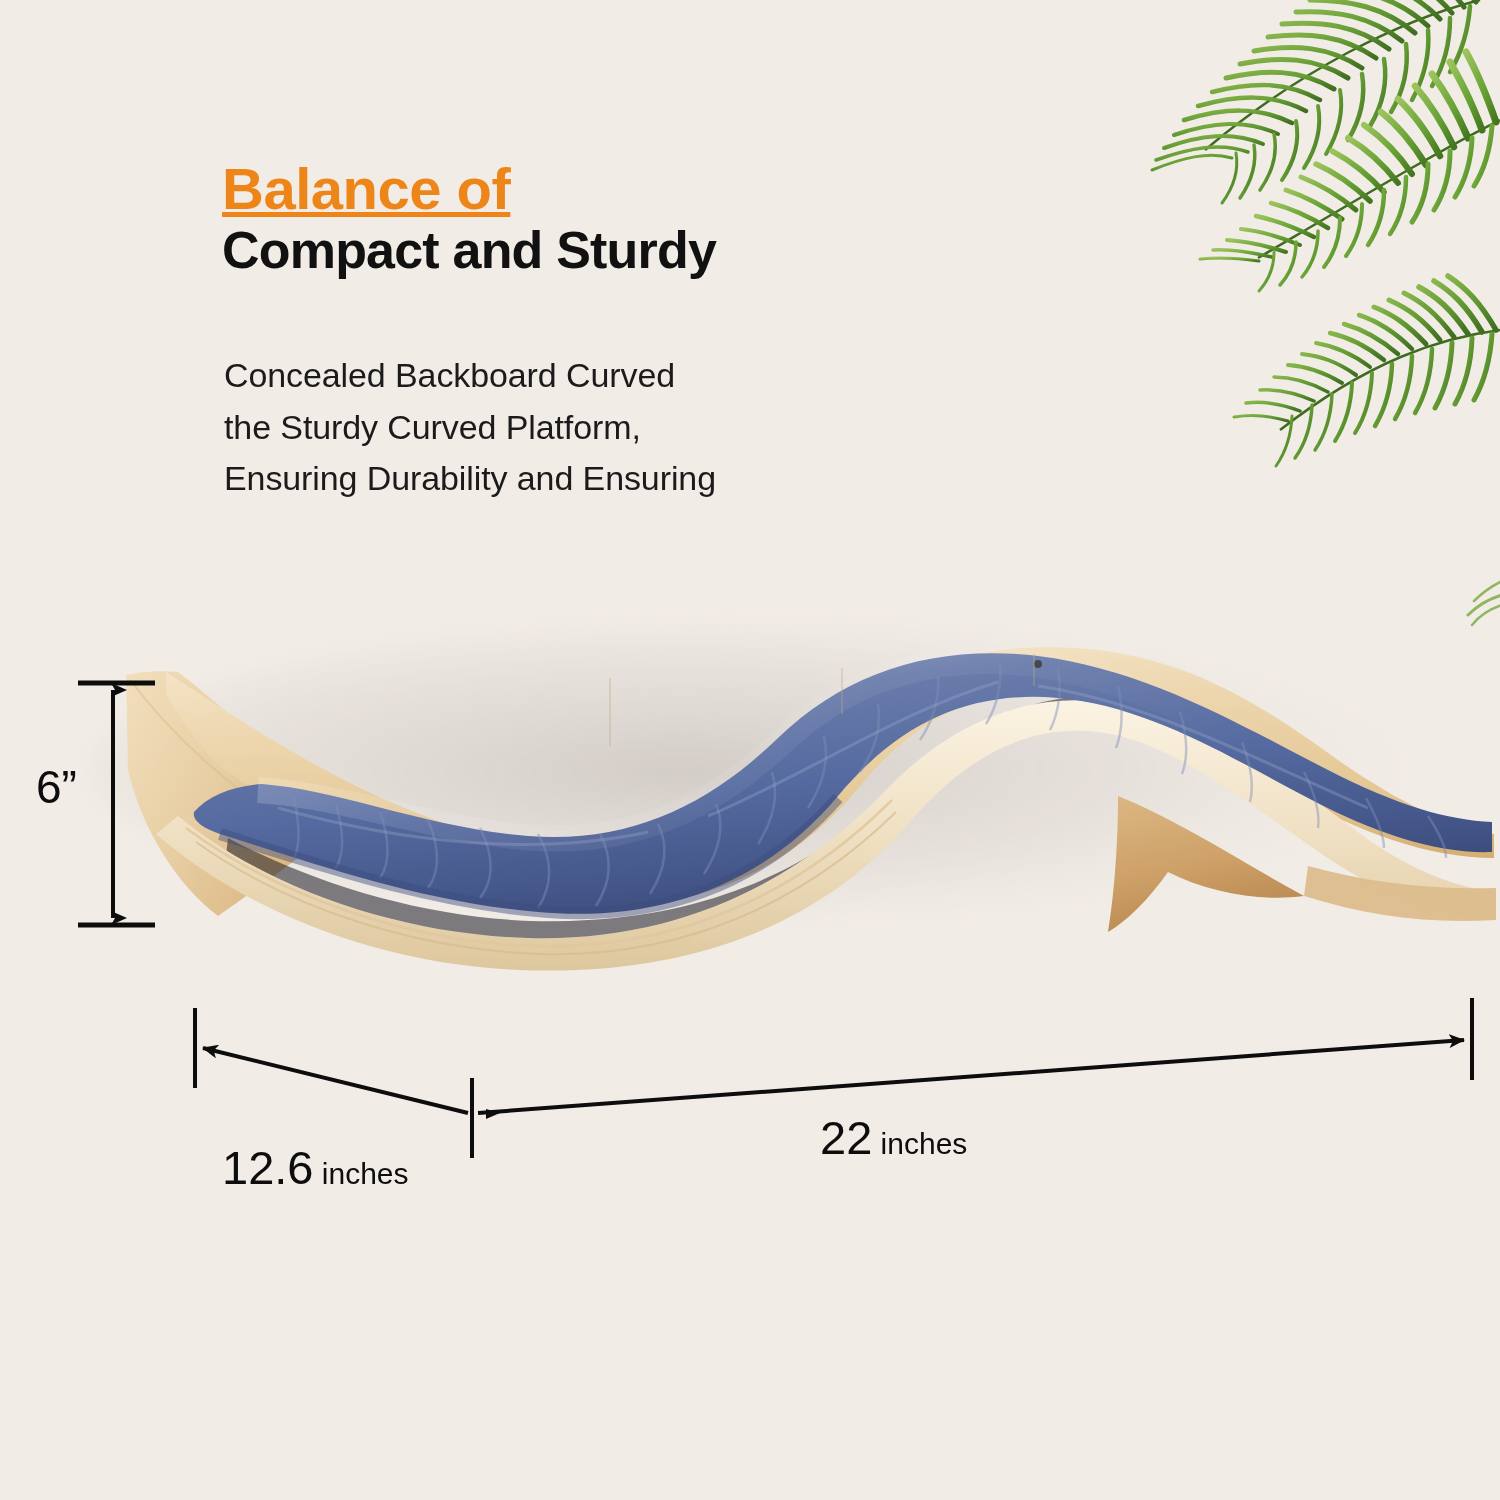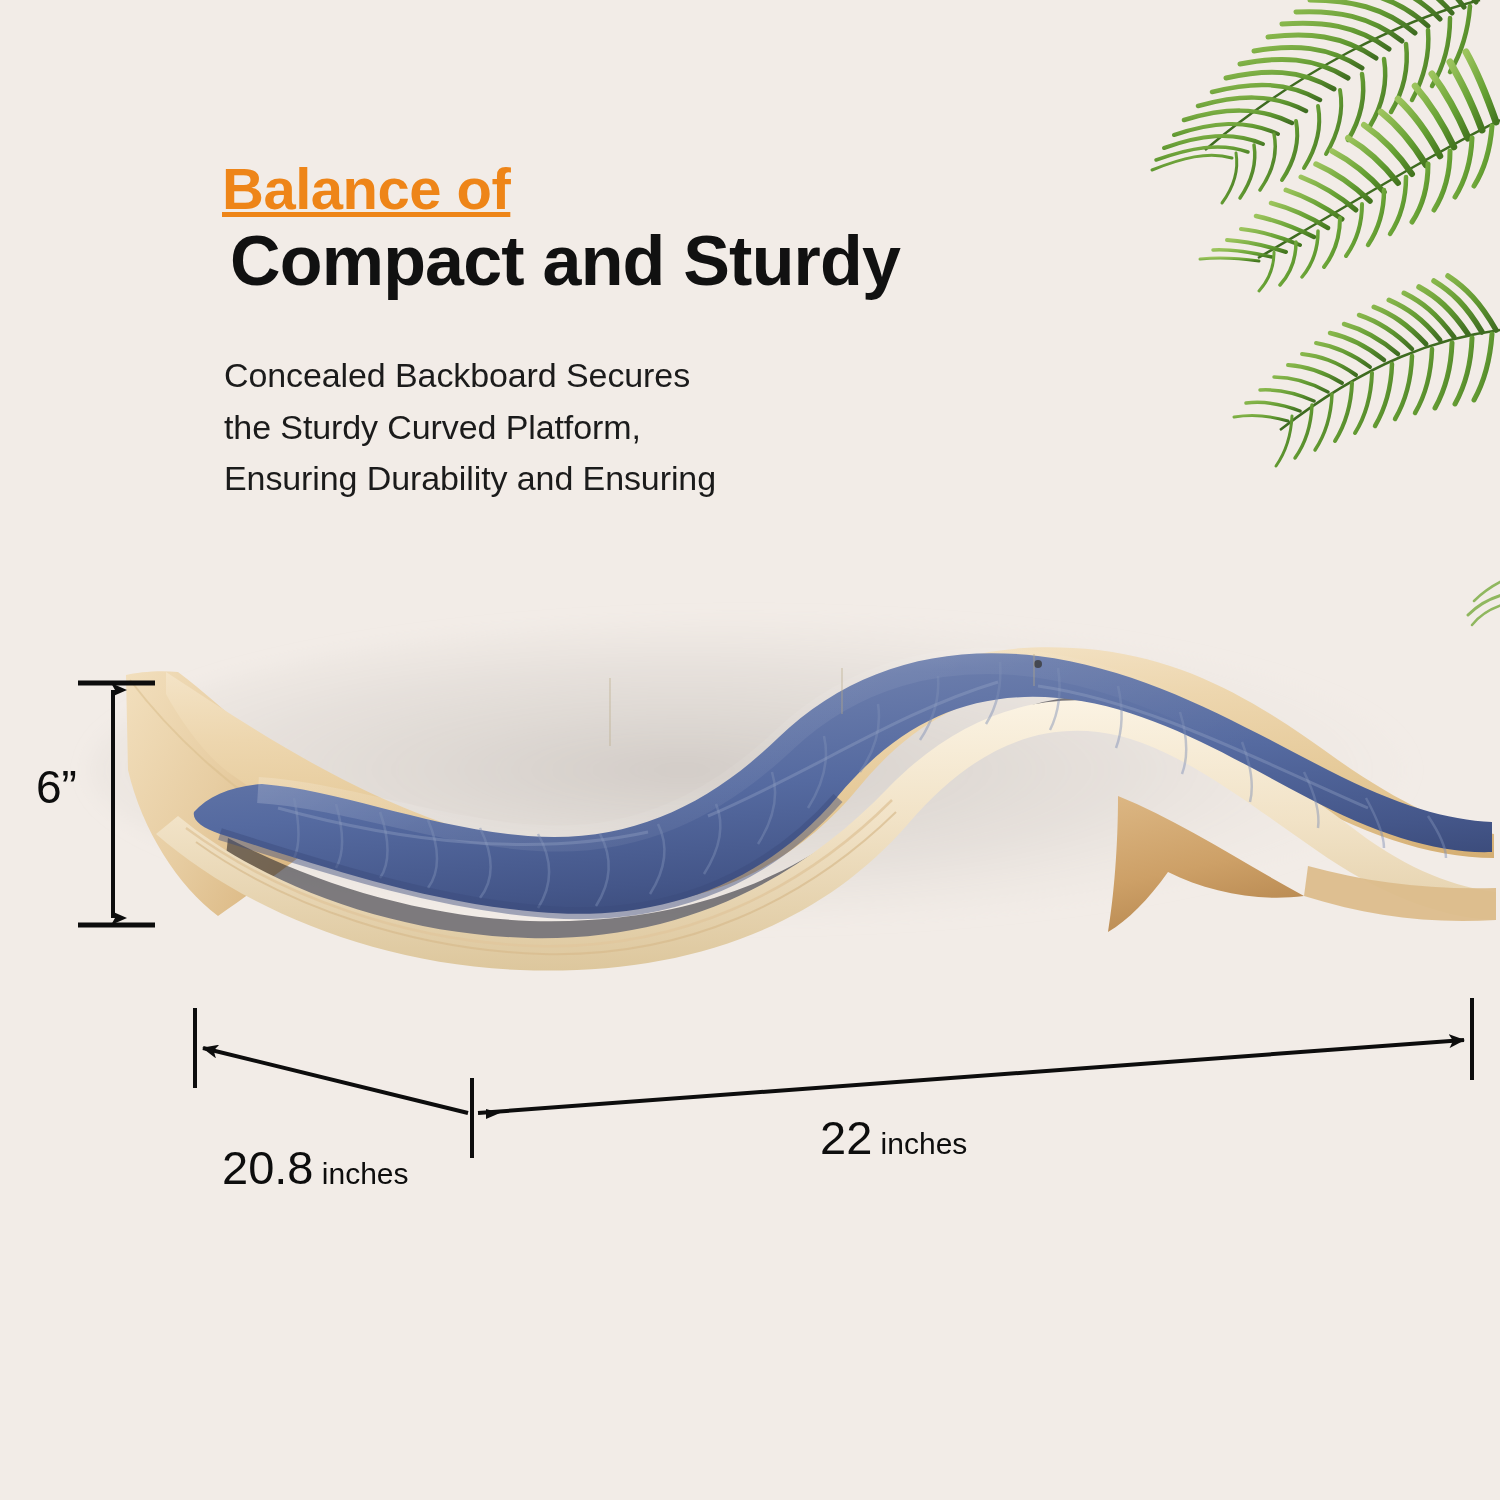--- a/index.html
+++ b/index.html
@@ -11,22 +11,22 @@
   }
   #stage{position:absolute;inset:0;width:1500px;height:1500px;}
 
   
   .headline{position:absolute;left:222px;top:160px;width:760px;}
   .h-line1{
     font-size:58px;font-weight:bold;letter-spacing:-0.5px;
     color:#ee8518;line-height:1.0;margin:0 0 6px 0;text-decoration:underline;
   }
   .h-line2{
-    font-size:70px;font-weight:bold;letter-spacing:-0.8px;
-    color:#111111;line-height:1.0;margin:8px;
+    font-size:52px;font-weight:bold;letter-spacing:-0.8px;
+    color:#111111;line-height:1.0;margin:0;
   }
   .sub{
     position:absolute;left:224px;top:350px;width:680px;
     font-size:34px;color:#1b1b1b;line-height:1.52;font-weight:400;
     letter-spacing:-0.1px;
   }
   .sub div{white-space:nowrap;}
 
   
   .dimlabel{position:absolute;color:#0d0d0d;white-space:nowrap;}
@@ -187,21 +187,21 @@
       </g>
     </svg>
   </div>
 
   <div class="headline">
     <div class="h-line1">Balance of</div>
     <div class="h-line2">Compact and Sturdy</div>
   </div>
 
   <div class="sub">
-    <div>Concealed Backboard Secures</div>
+    <div>Concealed Backboard Curved</div>
     <div>the Sturdy Curved Platform,</div>
     <div>Ensuring Durability and Ensuring</div>
   </div>
 
   <div id="product">
     <svg id="prodsvg" viewBox="0 0 1392 360" xmlns="http://www.w3.org/2000/svg">
       <defs>
         <linearGradient id="woodTop" x1="0" y1="0" x2="0.25" y2="1">
           <stop offset="0%" stop-color="#f6e8cf"></stop>
           <stop offset="35%" stop-color="#edd6ae"></stop>
@@ -382,20 +382,20 @@
 
     <line x1="468" y1="1113" x2="203" y2="1048" stroke="#0d0d0d" stroke-width="4" marker-end="url(#arrEnd)"></line>
 
     <line x1="478" y1="1113" x2="1464" y2="1040" stroke="#0d0d0d" stroke-width="4" marker-end="url(#arrEnd)"></line>
     <path d="M486 1109 L 500 1113 L 486 1119 Z" fill="#0d0d0d"></path>
   </svg>
 
   <div class="dimlabel" id="dim-height-label">6”</div>
 
   <div class="dimlabel" id="dim-depth-label">
-    <span>20.8</span><span class="unit"> inches</span>
+    <span>12.6</span><span class="unit"> inches</span>
   </div>
 
   <div class="dimlabel" id="dim-width-label">
     <span>22</span><span class="unit"> inches</span>
   </div>
 
 </div>
 
 </body></html>

